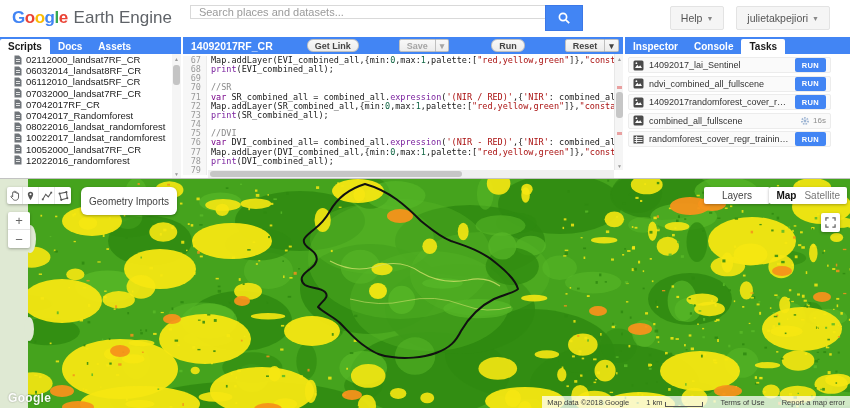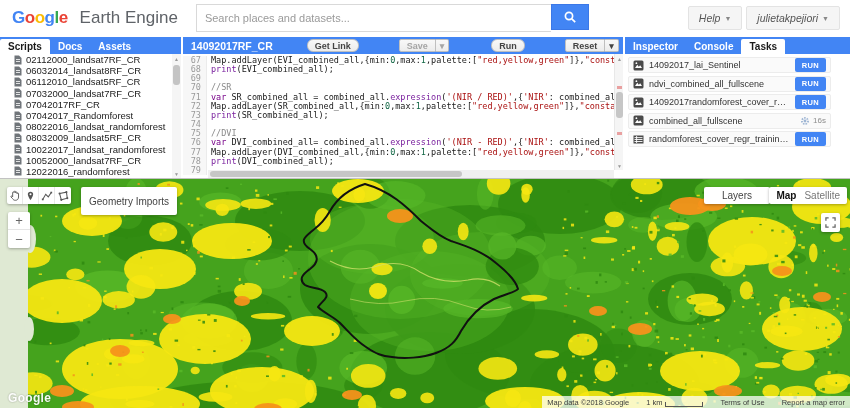--- a/index.html
+++ b/index.html
@@ -3,26 +3,26 @@
 <meta charset="utf-8">
 <style>
   * { margin:0; padding:0; box-sizing:border-box; }
   html,body { width:850px; height:408px; overflow:hidden; background:#fff; }
   .app { position:relative; width:850px; height:408px; font-family:"Liberation Sans",sans-serif; background:#fff; }
 
   
   .header { position:absolute; top:0; left:0; right:0; height:36px; background:#fff; display:flex; align-items:center; }
   .logo { display:flex; align-items:baseline; margin-left:12px; white-space:nowrap; }
   .logo .g-letters span { font-size:17px; font-weight:bold; letter-spacing:-0.5px; }
-  .logo .product { font-size:17px; color:#5f6368; margin-left:12px; letter-spacing:0;text-align:right; }
+  .logo .product { font-size:17px; color:#5f6368; margin-left:6px; letter-spacing:0;text-align:right; }
   .search-wrap { display:flex; margin-left:18px; }
-  .search-input { width:355px; height:28px; border:1px solid #d9d9d9; border-right:none; padding:0 8px; font-size:11px; color:#444; font-family:"Liberation Sans",sans-serif; outline:none; background:#fff; }
+  .search-input { width:355px; height:14px; border:1px solid #d9d9d9; border-right:none; padding:0 8px; font-size:11px; color:#444; font-family:"Liberation Sans",sans-serif; outline:none; background:#fff; }
   .search-input::placeholder { color:#9a9a9a; }
   .search-btn { width:38px; height:26px; background:#4285f4; border:1px solid #3b78e7; display:flex; align-items:center; justify-content:center; cursor:pointer; }
-  .header-right { margin-left:auto; margin-right:10px; display:flex; gap:4px;font-style:italic; }
+  .header-right { margin-left:auto; margin-right:20px; display:flex; gap:12px; }
   .hdr-menu-btn { background:#f5f5f5; border:1px solid #e3e3e3; border-radius:2px; height:24px; padding:0 10px; font-size:10.5px; color:#555; display:flex; align-items:center; gap:4px; cursor:pointer; }
   .caret { font-size:7px; color:#888; }
 
   
   .panels { position:absolute; top:37px; left:0; right:0; height:141px; display:flex; gap:2px; background:#fff; }
   .panel { display:flex; flex-direction:column; overflow:hidden; }
   .panel-left  { width:181px; }
   .panel-mid   { width:440px; }
   .panel-right { flex:1; }
   .blue-bar { height:17px; background:#4285f4; display:flex; align-items:flex-end; flex-shrink:0; }
@@ -65,21 +65,21 @@
   .run-btn { background:#4285f4; color:#fff; font-size:7.5px; font-weight:bold; border:none; border-radius:2px; padding:2.5px 7px; cursor:pointer; letter-spacing:.3px; }
   .task-status { display:flex; align-items:center; gap:3px; font-size:8px; color:#8d8d8d; }
 
   
   .map { position:absolute; top:178px; left:0; width:850px; height:230px; background:#46a41e; overflow:hidden; border-top:1px solid #c2c2c2; }
   .map svg.terrain { position:absolute; top:0; left:0; }
   .map-ctl { position:absolute; background:#fff; border-radius:2px; box-shadow:0 1px 3px rgba(0,0,0,.3); display:flex; align-items:center; }
   .tools-box { left:7px; top:8px; height:17px; }
   .tool-btn { width:16px; height:17px; display:flex; align-items:center; justify-content:center; cursor:pointer; border-right:1px solid #e8e8e8; }
   .tool-btn:last-child { border-right:none; }
-  .geom-btn { left:81px; top:8px; height:24px; padding:14px 8px; font-size:10px; color:#444; cursor:pointer; }
+  .geom-btn { left:81px; top:8px; height:24px; padding:14px 8px; font-size:10px; color:#444; cursor:pointer;border-radius:6px; }
   .zoom-box { left:8px; top:33px; width:22px; flex-direction:column; }
   .zoom-cell { width:22px; height:18px; display:flex; align-items:center; justify-content:center; font-size:13px; color:#666; cursor:pointer; }
   .zoom-cell:first-child { border-bottom:1px solid #e5e5e5; }
   .layers-btn { right:80px; top:8px; height:17px; padding:0 18px; font-size:10px; color:#444; cursor:pointer; }
   .mapsat-box { right:3px; top:8px; height:17px; padding:0 7px; gap:8px; font-size:10px; }
   .mapsat-box .sel { font-weight:bold; color:#111; cursor:pointer; }
   .mapsat-box .unsel { color:#777; cursor:pointer; }
   .fs-btn { right:10px; top:34px; width:19px; height:19px; justify-content:center; cursor:pointer; }
   .attrib { position:absolute; right:0; bottom:0; height:12px; display:flex; align-items:center; gap:17px; font-size:7.5px; color:#3c3c3c; background:rgba(255,255,255,.75); padding:0 5px; }
   .attrib .link { cursor:pointer; }
@@ -176,28 +176,20 @@
               </svg>
               <span>07042017_Randomforest</span>
             </div>
             <div class="script-row">
               <svg width="8" height="10" viewBox="0 0 8 10">
                 <path d="M0.5 0.5 h4.5 l2.5 2.5 v6.5 h-7 Z" fill="#70757a"></path>
                 <rect x="2" y="4.2" width="4" height="0.8" fill="#fff"></rect>
                 <rect x="2" y="6" width="4" height="0.8" fill="#fff"></rect>
               </svg>
               <span>08022016_landsat_randomforest</span>
-            </div>
-            <div class="script-row">
-              <svg width="8" height="10" viewBox="0 0 8 10">
-                <path d="M0.5 0.5 h4.5 l2.5 2.5 v6.5 h-7 Z" fill="#70757a"></path>
-                <rect x="2" y="4.2" width="4" height="0.8" fill="#fff"></rect>
-                <rect x="2" y="6" width="4" height="0.8" fill="#fff"></rect>
-              </svg>
-              <span>08032009_landsat5RF_CR</span>
             </div>
             <div class="script-row">
               <svg width="8" height="10" viewBox="0 0 8 10">
                 <path d="M0.5 0.5 h4.5 l2.5 2.5 v6.5 h-7 Z" fill="#70757a"></path>
                 <rect x="2" y="4.2" width="4" height="0.8" fill="#fff"></rect>
                 <rect x="2" y="6" width="4" height="0.8" fill="#fff"></rect>
               </svg>
               <span>10022017_landsat_randomforest</span>
             </div>
             <div class="script-row">

